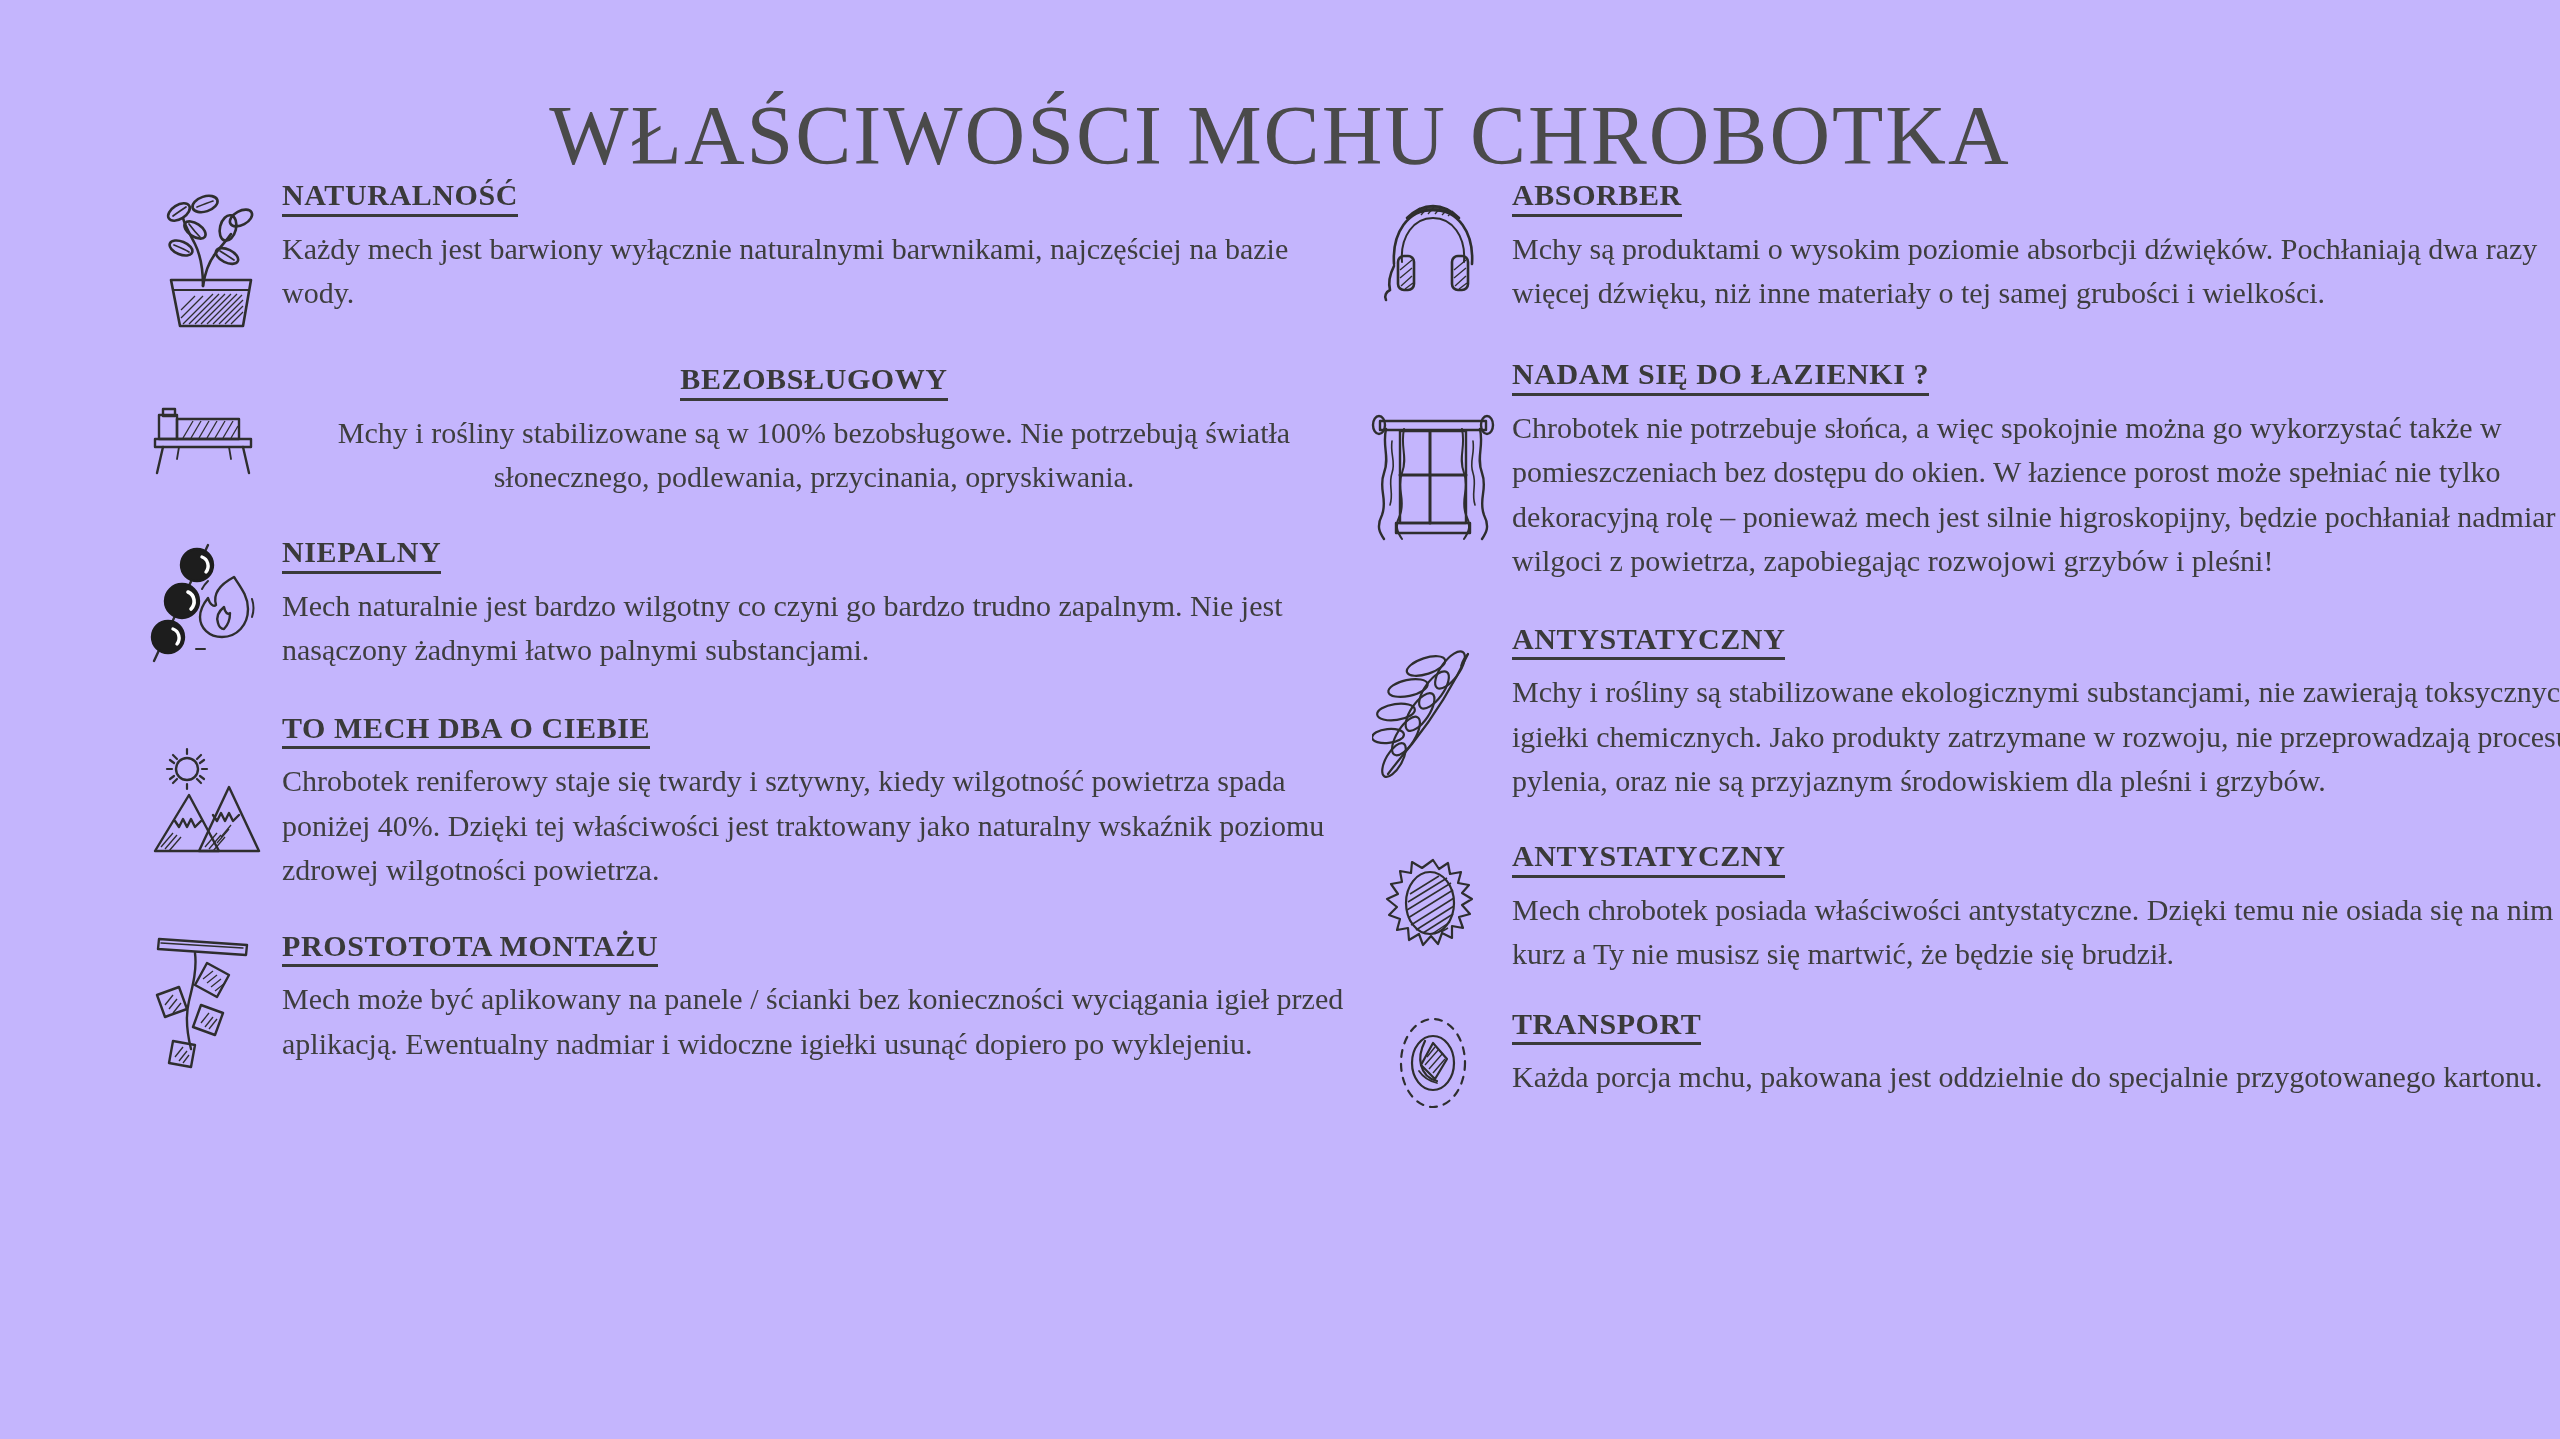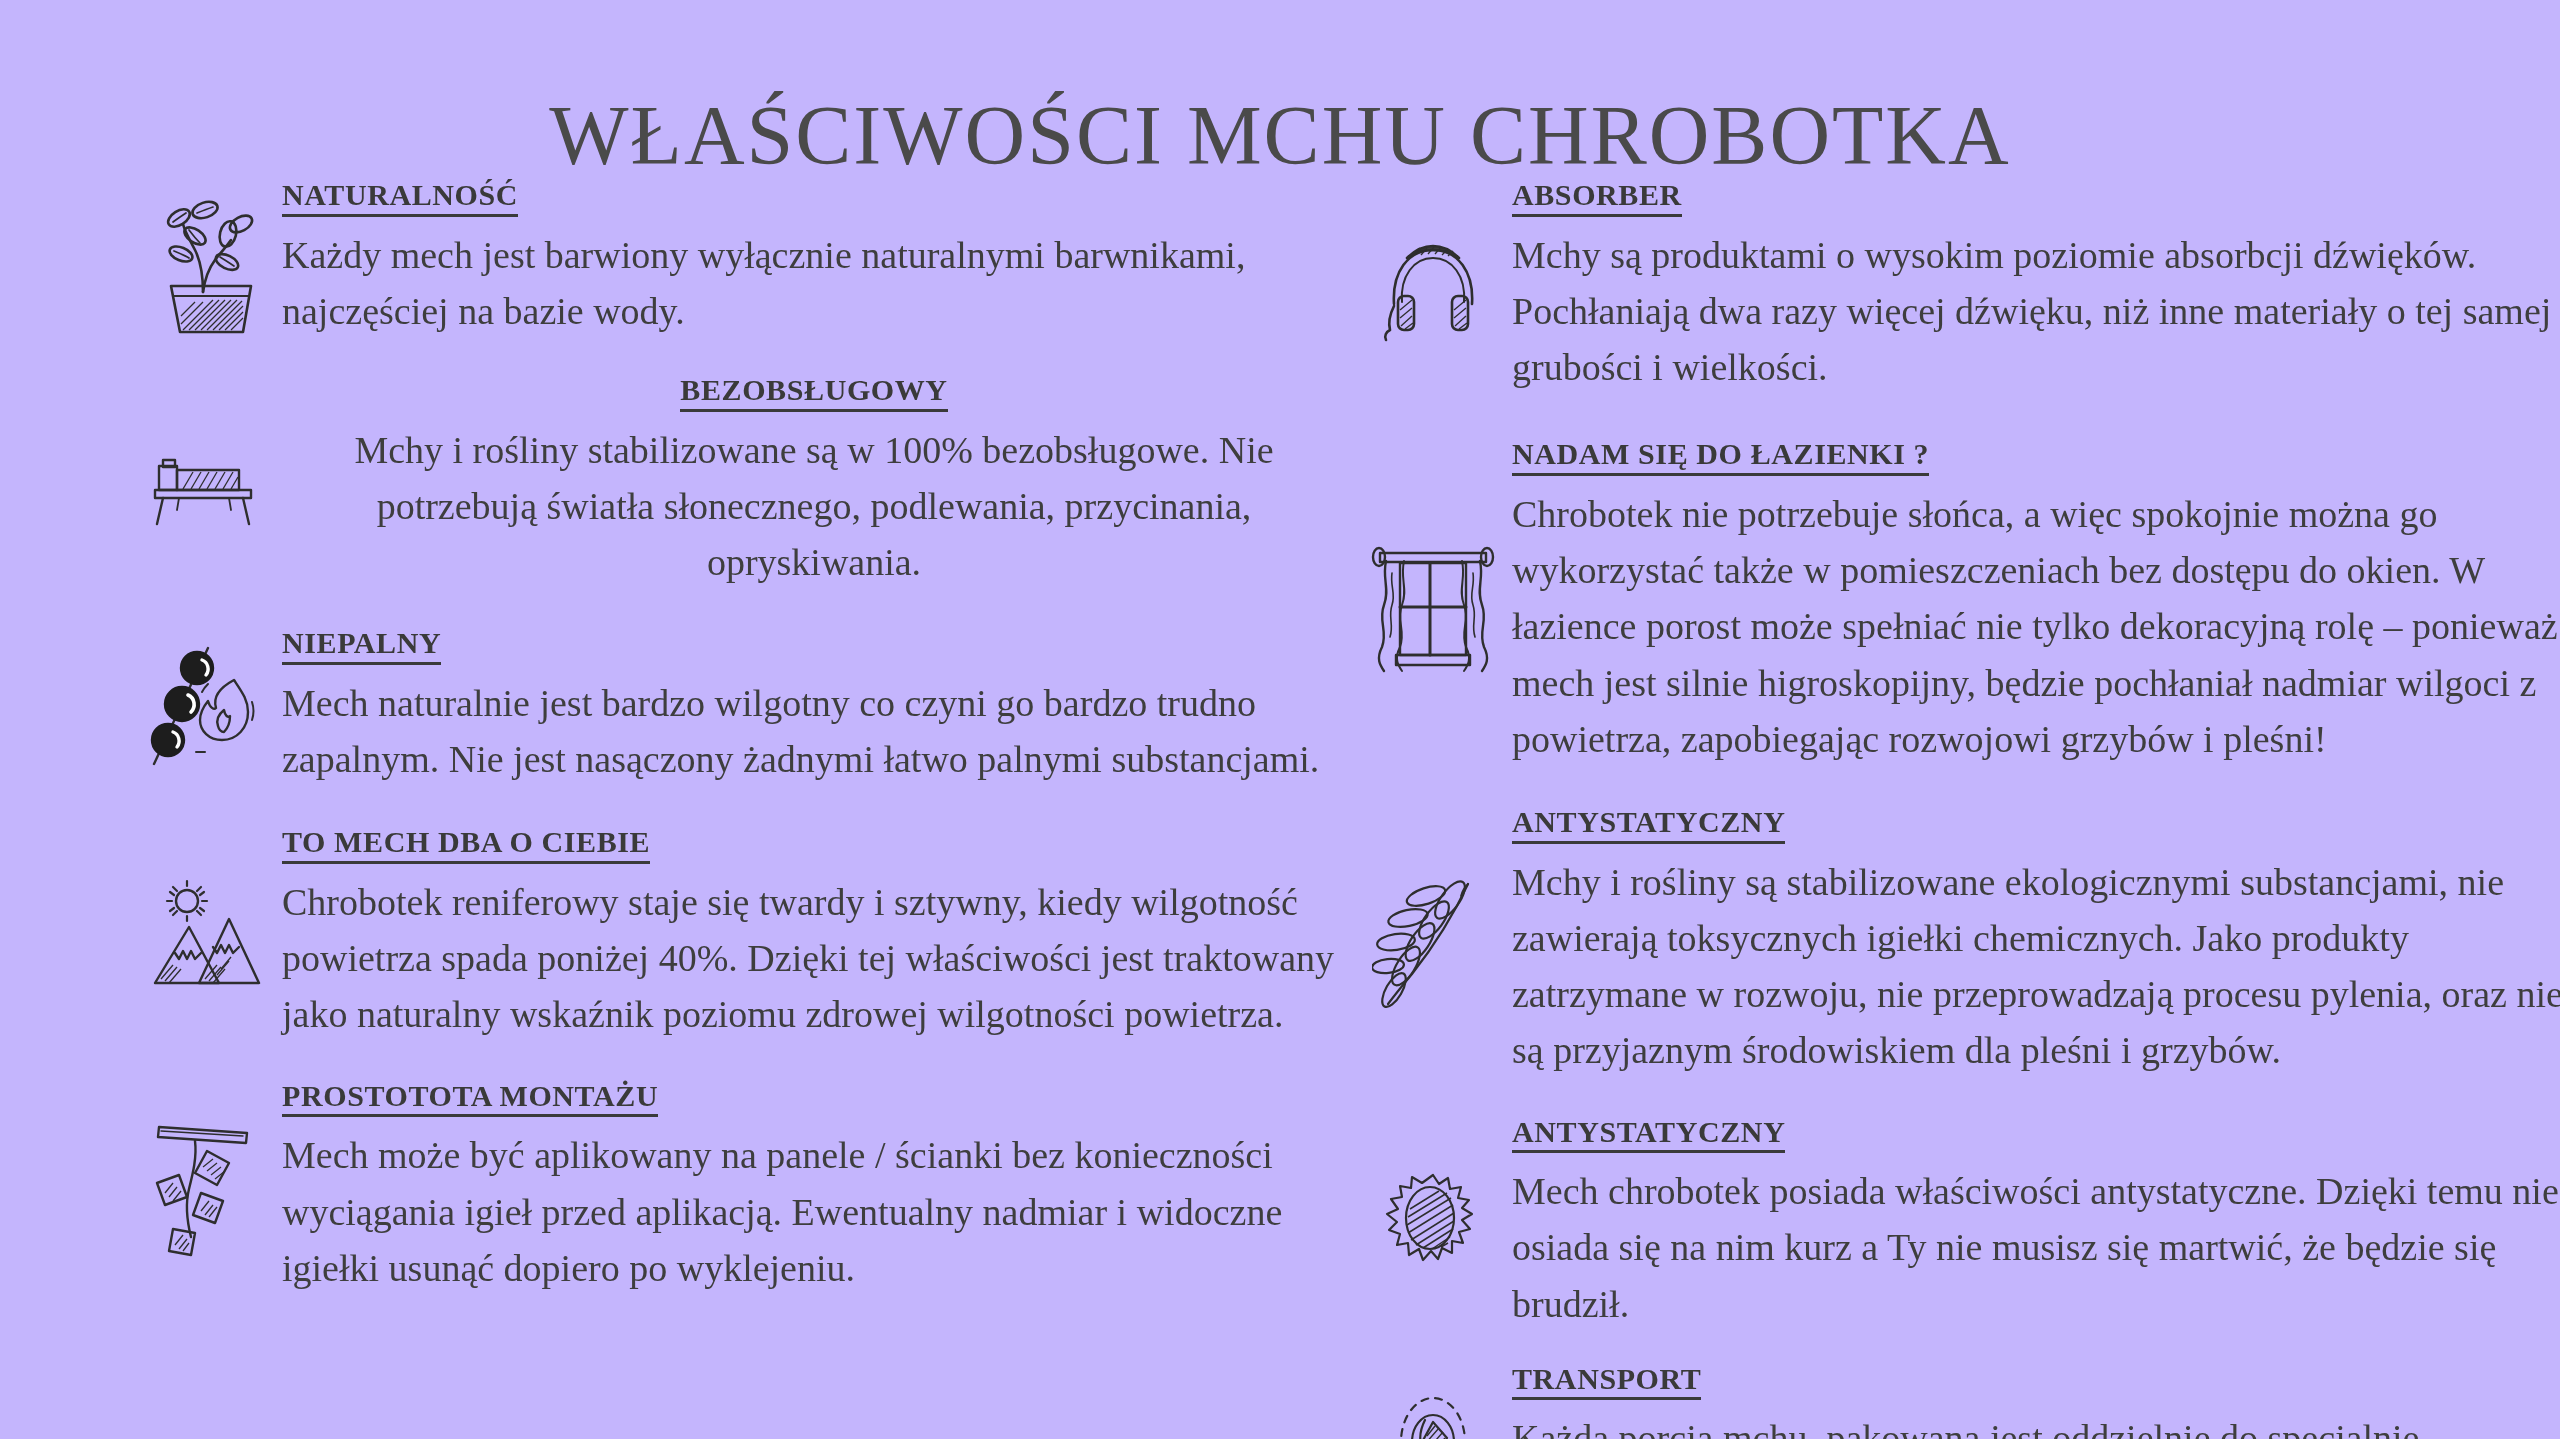--- a/index.html
+++ b/index.html
@@ -74,21 +74,21 @@
     letter-spacing: 0.6px;
     color: #3a3a3a;
     margin: 0 0 10px 0;
     display: inline-block;
     border-bottom: 3px solid #3a3a3a;
     padding-bottom: 2px;
     line-height: 1.12;
   }
   .feature p {
     font-family: "Liberation Serif", "DejaVu Serif", serif;
-    font-size: 38px;
+    font-size: 30px;
     font-weight: 400;
     color: #3e3e3e;
     margin: 0;
     line-height: 1.48;
     max-width: 1080px;
   }
 
   
   .feature.mid .iconbox { align-self: center; }
 

